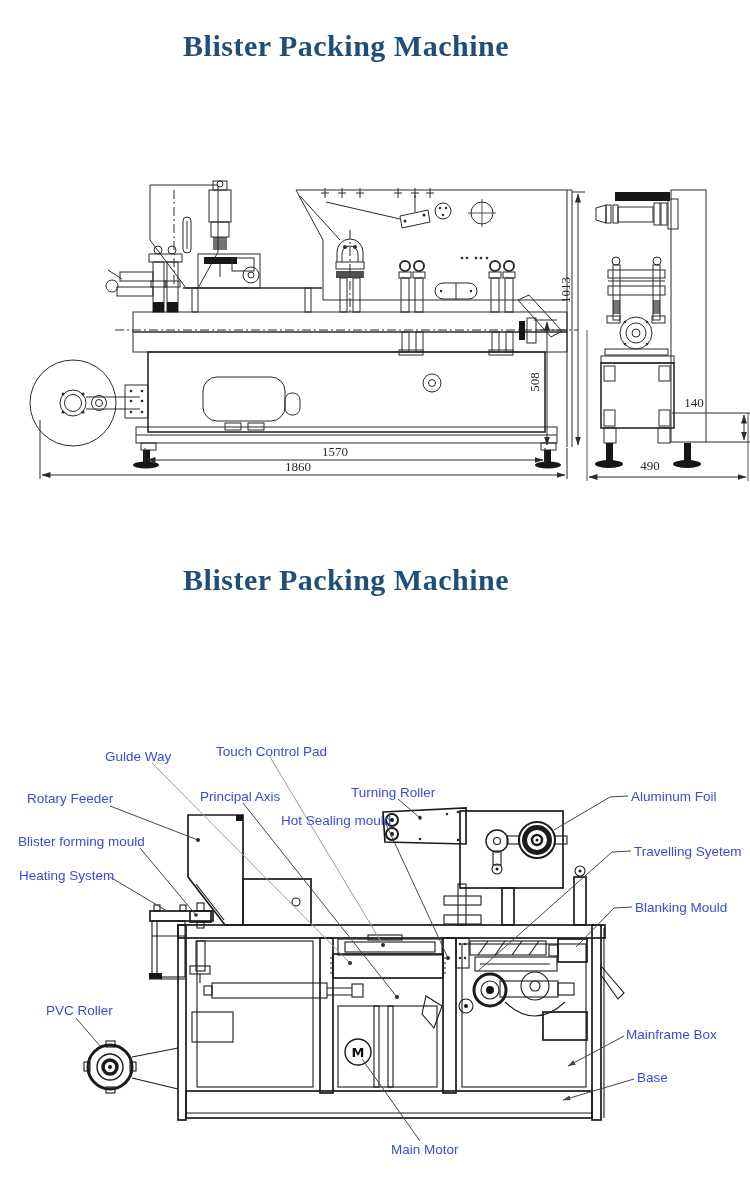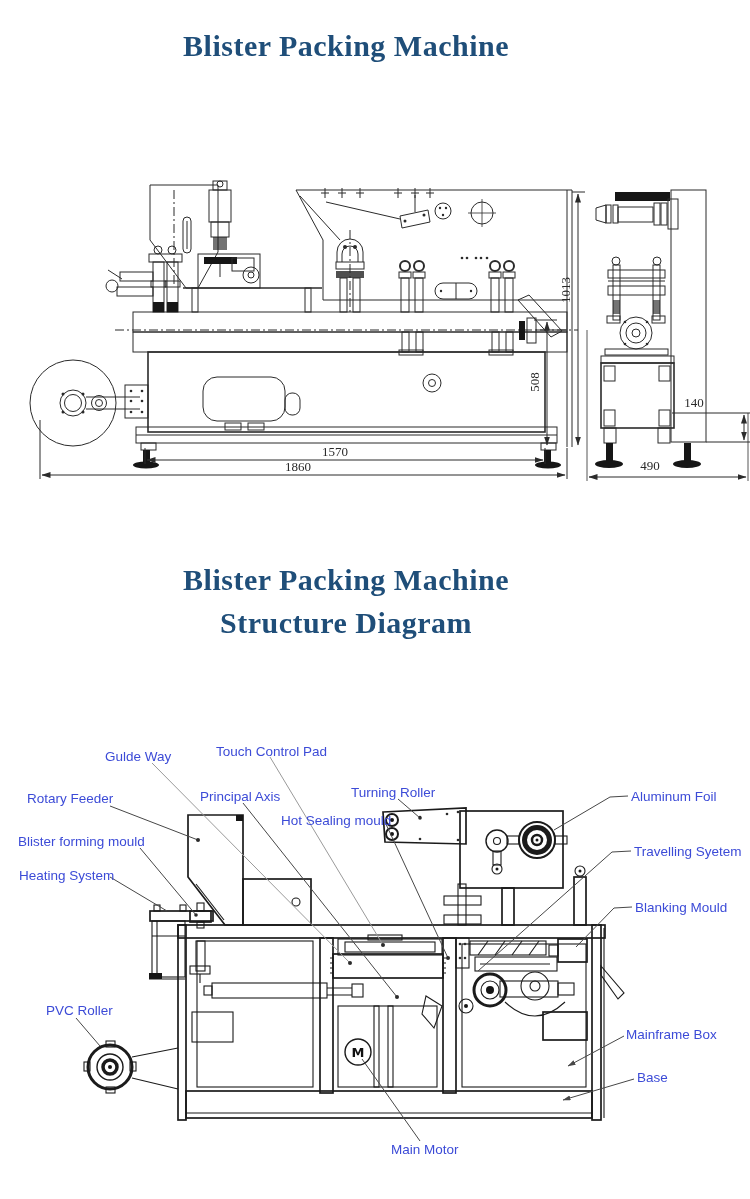--- a/index.html
+++ b/index.html
@@ -305,21 +305,20 @@
     <g>
       <path class="ln" style="stroke-width:.8" d="M587,330 V481 M748,413 V481"></path>
       <line class="ln" x1="589" y1="477" x2="746" y2="477" marker-start="url(#arr)" marker-end="url(#arr)"></line>
       <text class="dimtxt" x="650" y="470" text-anchor="middle">490</text>
     </g>
   </g>
 </svg>
 
 <div class="title" id="title-structure">
   <div>Blister Packing Machine</div>
-  <div>Structure Diagram</div>
 </div>
 
 <svg id="struct-svg" width="750" height="484" viewBox="0 715 750 484">
   <defs>
     <marker id="larr" markerWidth="8" markerHeight="6" refX="7.5" refY="2.5" orient="auto" markerUnits="userSpaceOnUse">
       <path d="M0,0 L8,2.5 L0,5 Z" fill="#474747"></path>
     </marker>
   </defs>
 
   <g>

